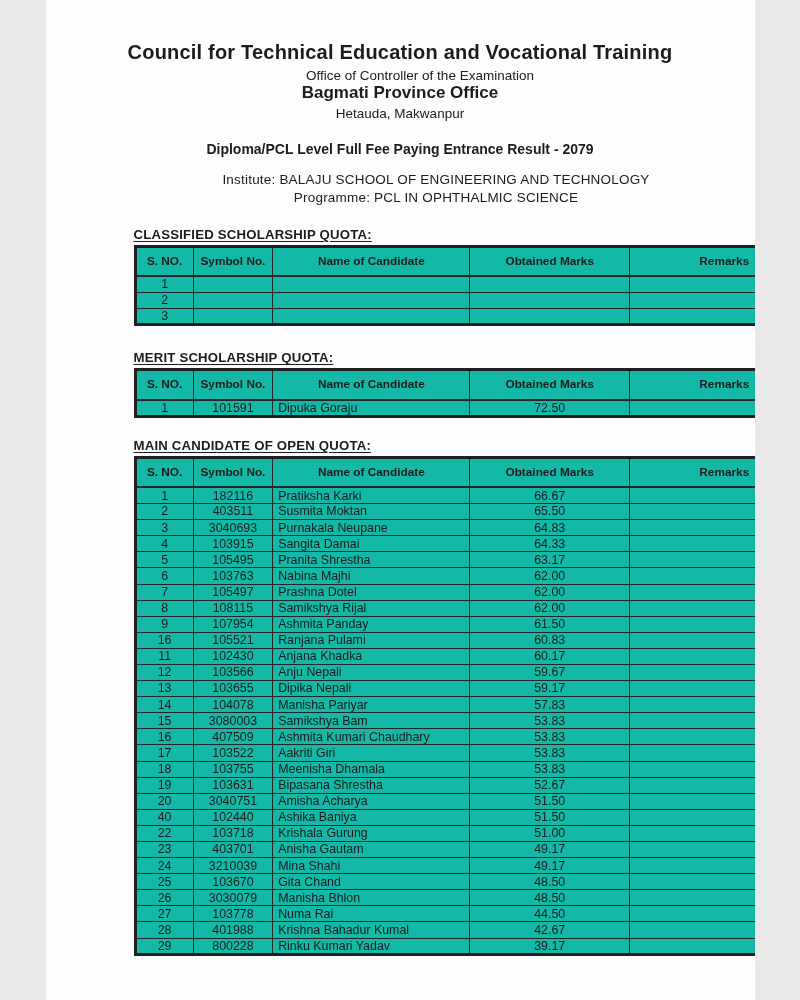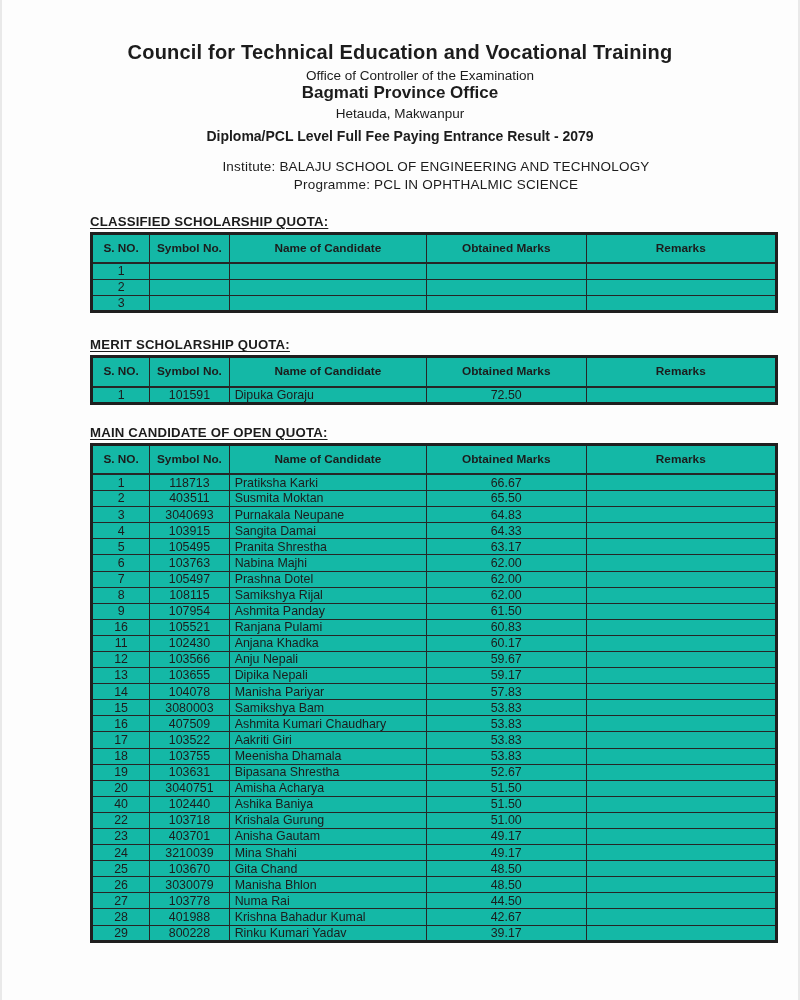--- a/index.html
+++ b/index.html
@@ -1,31 +1,31 @@
 <!DOCTYPE html>
 <html><head>
 <meta charset="utf-8">
 <style>
   * { margin: 0; padding: 0; box-sizing: border-box; }
   html, body { background: #e9e9e9; }
   .page {
-    width: 796px; height: 1000px;
+    width: 709px; height: 1000px;
     background: #fdfdfd;
     color: #1c1c1c;
     font-family: "Liberation Sans", "DejaVu Sans", sans-serif;
     position: relative;
     overflow: hidden;
     margin: 0 auto;
   }
   .doc-header { text-align: center; padding-top: 41px; }
   .org-title   { font-size: 20px; font-weight: bold; letter-spacing: 0.2px; }
   .office-line { font-size: 13.5px; margin-top: 4px; margin-left: 40px; }
   .province    { font-size: 17px; font-weight: bold; }
   .location    { font-size: 13.5px; margin-top: 3px; }
-  .exam-title  { font-size: 14px; font-weight: bold; margin-top: 7px; }
+  .exam-title  { font-size: 14px; font-weight: bold; margin-top: 20px; }
   .institute-block { margin: 14px 0 0 72px; font-size: 13.5px; line-height: 1.36; letter-spacing: 0.2px; text-align: center; }
   .sections { margin-left: 68px; width: 708px; padding-left: 20px; }
   .section { margin-top: 17px; }
   .section.s1 { margin-top: 19px; }
   .section.s2 { margin-top: 24px; }
   .section.s3 { margin-top: 20px; }
   .section-title {
     font-size: 13.2px; font-weight: bold;
     text-decoration: underline;
     text-underline-offset: 2px;
@@ -178,21 +178,21 @@
               <th>S. NO.</th>
               <th>Symbol No.</th>
               <th>Name of Candidate</th>
               <th>Obtained Marks</th>
               <th>Remarks</th>
             </tr>
           </thead>
           <tbody>
             <tr>
               <td class="c-sno">1</td>
-              <td class="c-symbol">118713</td>
+              <td class="c-symbol">182116</td>
               <td class="c-name">Pratiksha Karki</td>
               <td class="c-marks">66.67</td>
               <td class="c-remarks"></td>
             </tr>
             <tr>
               <td class="c-sno">2</td>
               <td class="c-symbol">403511</td>
               <td class="c-name">Susmita Moktan</td>
               <td class="c-marks">65.50</td>
               <td class="c-remarks"></td>

